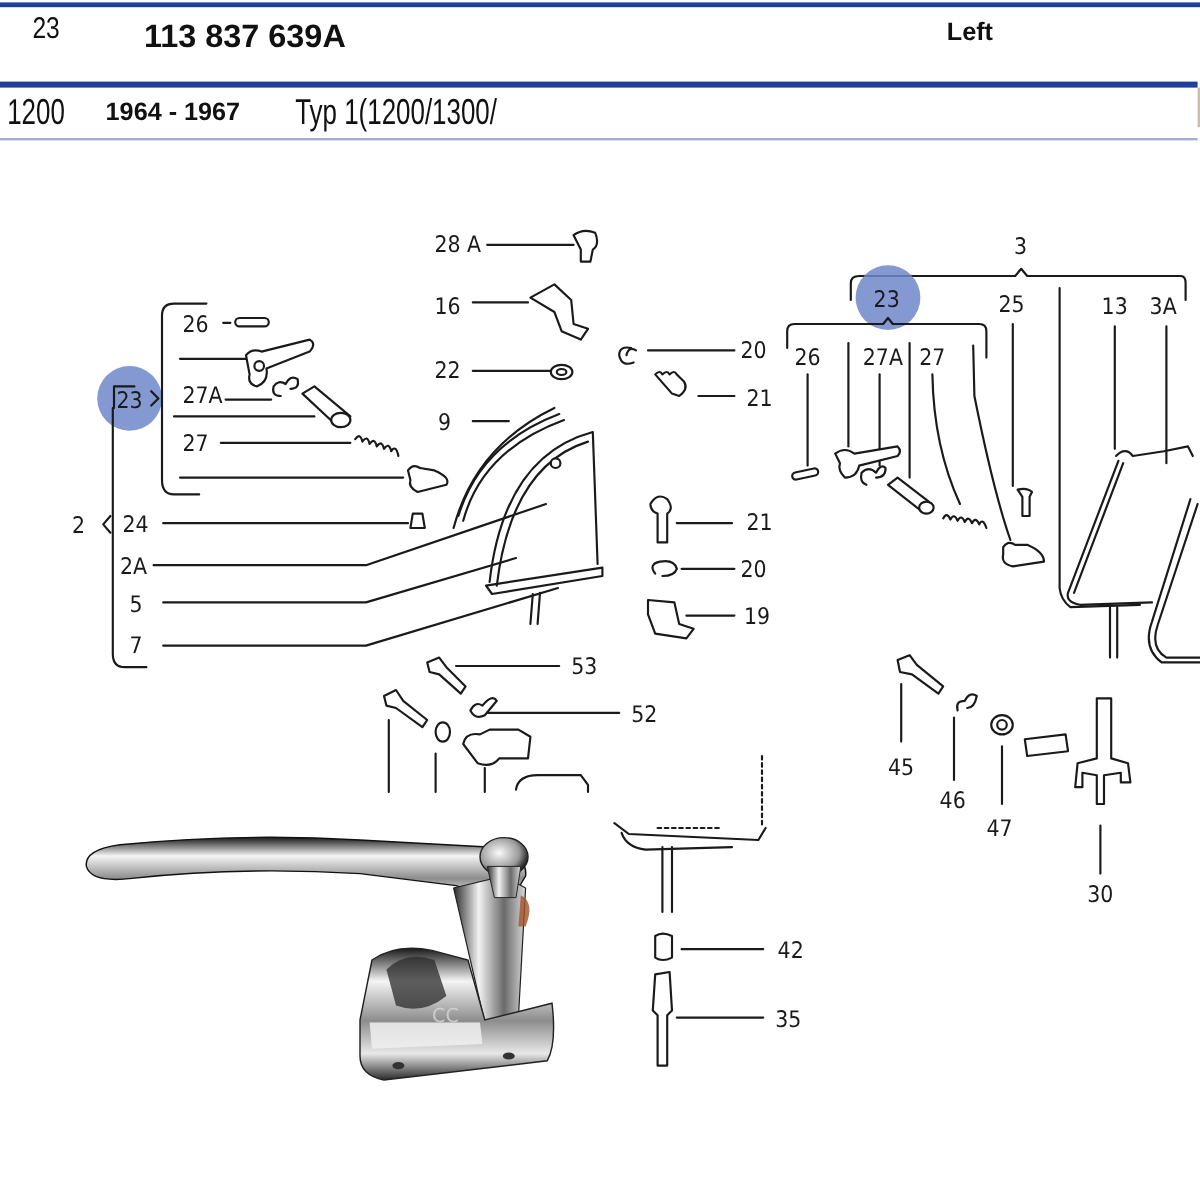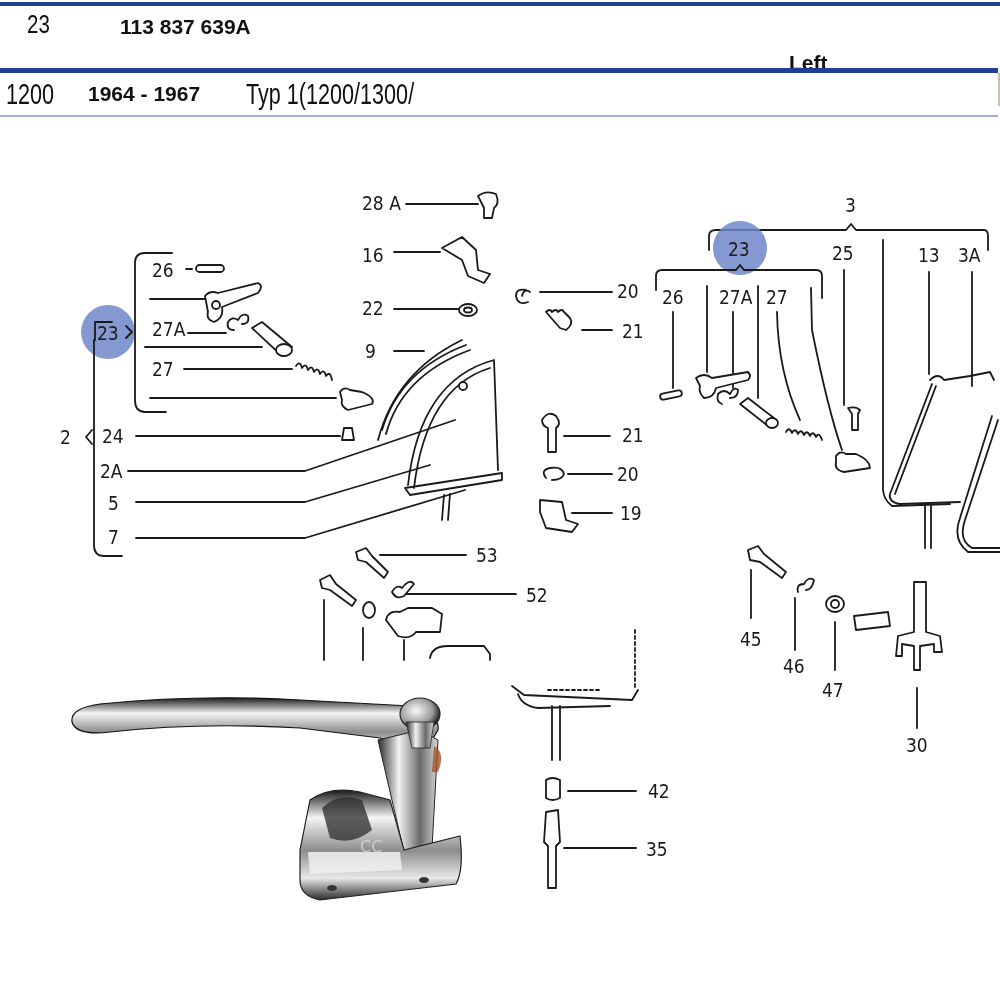--- a/index.html
+++ b/index.html
@@ -4,23 +4,23 @@
 <style>
   html, body { margin: 0; padding: 0; background: #ffffff; }
   body { width: 1000px; height: 1000px; position: relative; overflow: hidden;
          font-family: "Liberation Sans", sans-serif; color: #111; }
 
   
   .bar-top { position: absolute; left: 0; top: 2px; width: 1000px; height: 4px; background: #1f3f99; }
   .row1 { position: absolute; left: 0; top: 6px; width: 1000px; height: 48px; }
   .row1 .num { position: absolute; left: 27px; top: 4px; font-size: 25px; font-family: "Liberation Sans Narrow","Liberation Sans", sans-serif;
                color: #111; transform: scaleX(0.82); transform-origin: left; }
-  .row1 .part { position: absolute; left: 120px; top: 9px; font-size: 21px; font-weight: bold; }
+  .row1 .part { position: absolute; left: 120px; top: 9px; font-size: 27px; font-weight: bold; }
   .row1 .desc { position: absolute; left: 391px; top: 9px; font-size: 21px; font-weight: bold; }
-  .row1 .side { position: absolute; left: 789px; top: 9px; font-size: 21px; font-weight: bold; margin-top: 36px; }
+  .row1 .side { position: absolute; left: 789px; top: 9px; font-size: 21px; font-weight: bold; }
 
   .bar-mid { position: absolute; left: 0; top: 68px; width: 998px; height: 5px; background: #1f3f99; }
   .row2 { position: absolute; left: 0; top: 73px; width: 998px; height: 33px; border-right: 2px solid #c9bfae; text-align: center; }
   .row2 .eng { position: absolute; left: 6px; top: 4px; font-size: 30px; transform: scaleX(0.72); transform-origin: left; }
   .row2 .years { position: absolute; left: 88px; top: 9px; font-size: 21px; font-weight: bold; }
   .row2 .model { position: absolute; left: 246px; top: 4px; font-size: 30px; transform: scaleX(0.72); transform-origin: left; white-space: nowrap; }
   .bar-thin { position: absolute; left: 0; top: 115px; width: 998px; height: 2px; background: #9fb0d4; }
 
   
   svg.diagram { position: absolute; left: 0; top: 0; width: 1000px; height: 1000px; }

